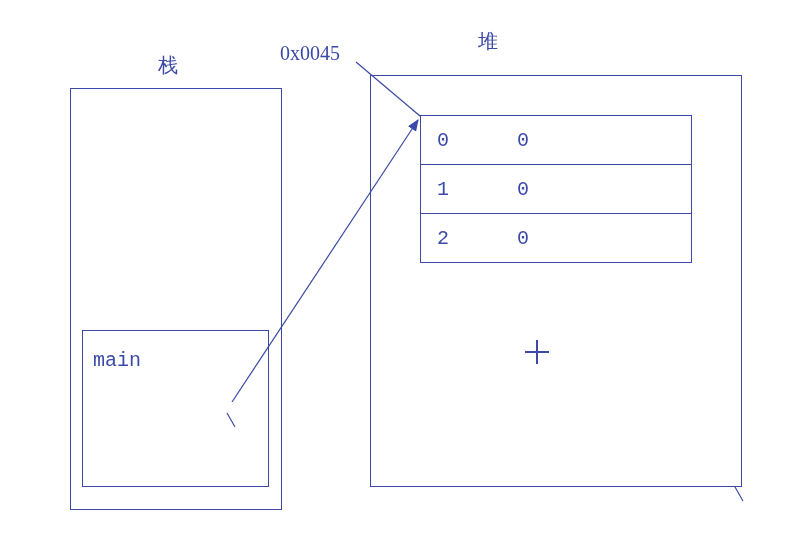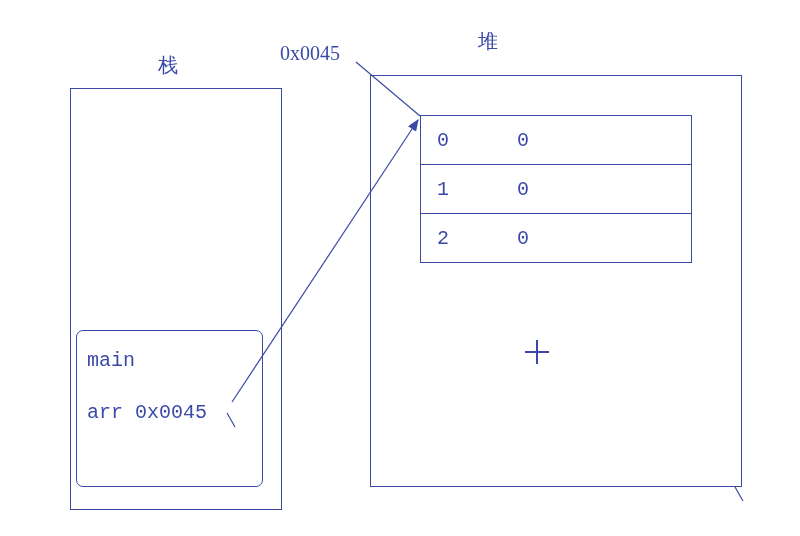--- a/index.html
+++ b/index.html
@@ -28,25 +28,24 @@
   }
   
   .stack-box {
     left: 70px;
     top: 88px;
     width: 210px;
     height: 420px;
   }
   
   .frame-box {
-    left: 76px;
+    left: 82px;
     top: 330px;
     width: 185px;
     height: 155px;
-    border-radius: 7px;
   }
   .frame-text {
     position: absolute;
     left: 10px;
     font-family: "Courier New", monospace;
     font-size: 20px;
   }
   
   .heap-box {
     left: 370px;
@@ -112,21 +111,20 @@
 <div class="canvas">
 
   <div class="label" style="left:158px; top:52px;">栈</div>
   <div class="label" style="left:478px; top:28px;">堆</div>
   <div class="label" style="left:280px; top:42px; font-family:Liberation Serif, serif;">0x0045</div>
 
   <div class="box stack-box"></div>
 
   <div class="box frame-box">
     <div class="frame-text" style="top:18px;">main</div>
-    <div class="frame-text" style="top:70px;">arr 0x0045</div>
   </div>
 
   <div class="box heap-box"></div>
 
   <div class="heap-table">
     <div class="heap-row">
       <div class="heap-cell-idx">0</div>
       <div class="heap-cell-val">0</div>
     </div>
     <div class="heap-row">

